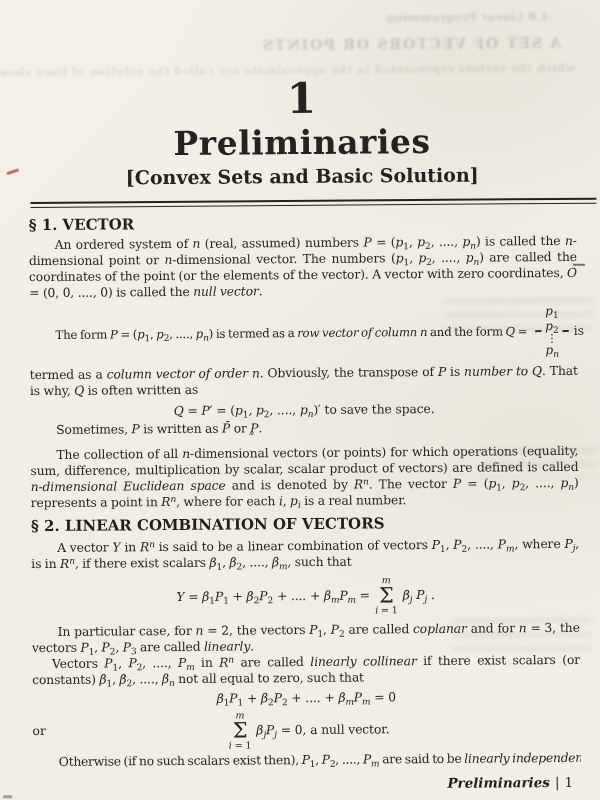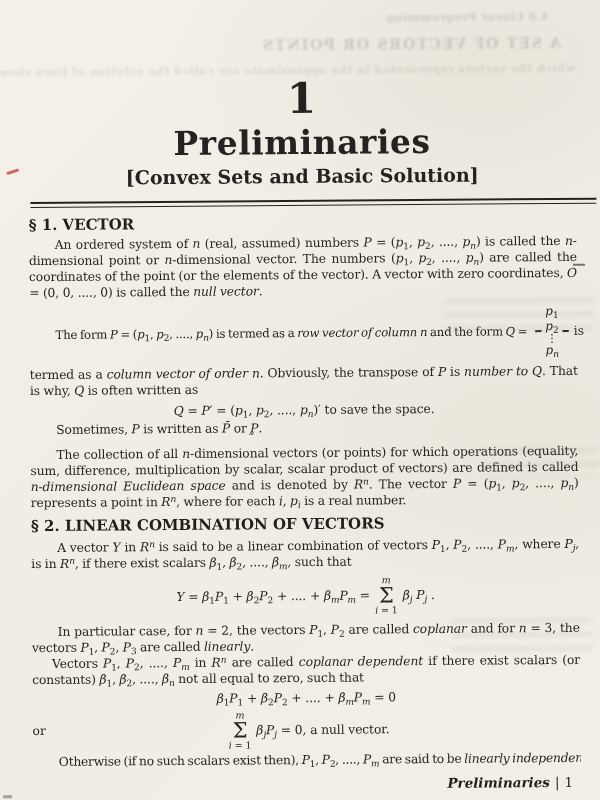--- a/index.html
+++ b/index.html
@@ -141,21 +141,21 @@
       <span><i>Y</i> = <i>β</i><sub>1</sub><i>P</i><sub>1</sub> + <i>β</i><sub>2</sub><i>P</i><sub>2</sub> + .... + <i>β</i><sub><i>m</i></sub><i>P</i><sub><i>m</i></sub> =</span>
       <span class="sum">
         <span class="lim"><i>m</i></span>
         <span class="sigma">Σ</span>
         <span class="lim"><i>i</i> = 1</span>
       </span>
       <span><i>β</i><sub><i>j</i></sub> <i>P</i><sub><i>j</i></sub> .</span>
     </div>
 
     <div class="para indent" style="margin-top:6px;">In particular case, for <i>n</i> = 2, the vectors <i>P</i><sub>1</sub>, <i>P</i><sub>2</sub> are called <i>coplanar</i> and for <i>n</i> = 3, the vectors <i>P</i><sub>1</sub>, <i>P</i><sub>2</sub>, <i>P</i><sub>3</sub> are called <i>linearly</i>.</div>
-    <div class="para" style="text-indent:20px;">Vectors <i>P</i><sub>1</sub>, <i>P</i><sub>2</sub>, ...., <i>P</i><sub><i>m</i></sub> in <i>R</i><sup><i>n</i></sup> are called <i>coplanar dependent</i> if there exist scalars (or constants) <i>β</i><sub>1</sub>, <i>β</i><sub>2</sub>, ...., <i>β</i><sub><i>n</i></sub> not all equal to zero, such that</div>
+    <div class="para" style="text-indent:20px;">Vectors <i>P</i><sub>1</sub>, <i>P</i><sub>2</sub>, ...., <i>P</i><sub><i>m</i></sub> in <i>R</i><sup><i>n</i></sup> are called <i>linearly collinear</i> if there exist scalars (or constants) <i>β</i><sub>1</sub>, <i>β</i><sub>2</sub>, ...., <i>β</i><sub><i>n</i></sub> not all equal to zero, such that</div>
 
     <div class="eq" style="margin-top:4px;"><i>β</i><sub>1</sub><i>P</i><sub>1</sub> + <i>β</i><sub>2</sub><i>P</i><sub>2</sub> + .... + <i>β</i><sub><i>m</i></sub><i>P</i><sub><i>m</i></sub> = 0</div>
 
     <div class="eq-or-wrap">
       <span class="or-label">or</span>
       <div class="eq eq-flex" style="margin-top:4px;">
         <span class="sum">
           <span class="lim"><i>m</i></span>
           <span class="sigma">Σ</span>
           <span class="lim"><i>i</i> = 1</span>

